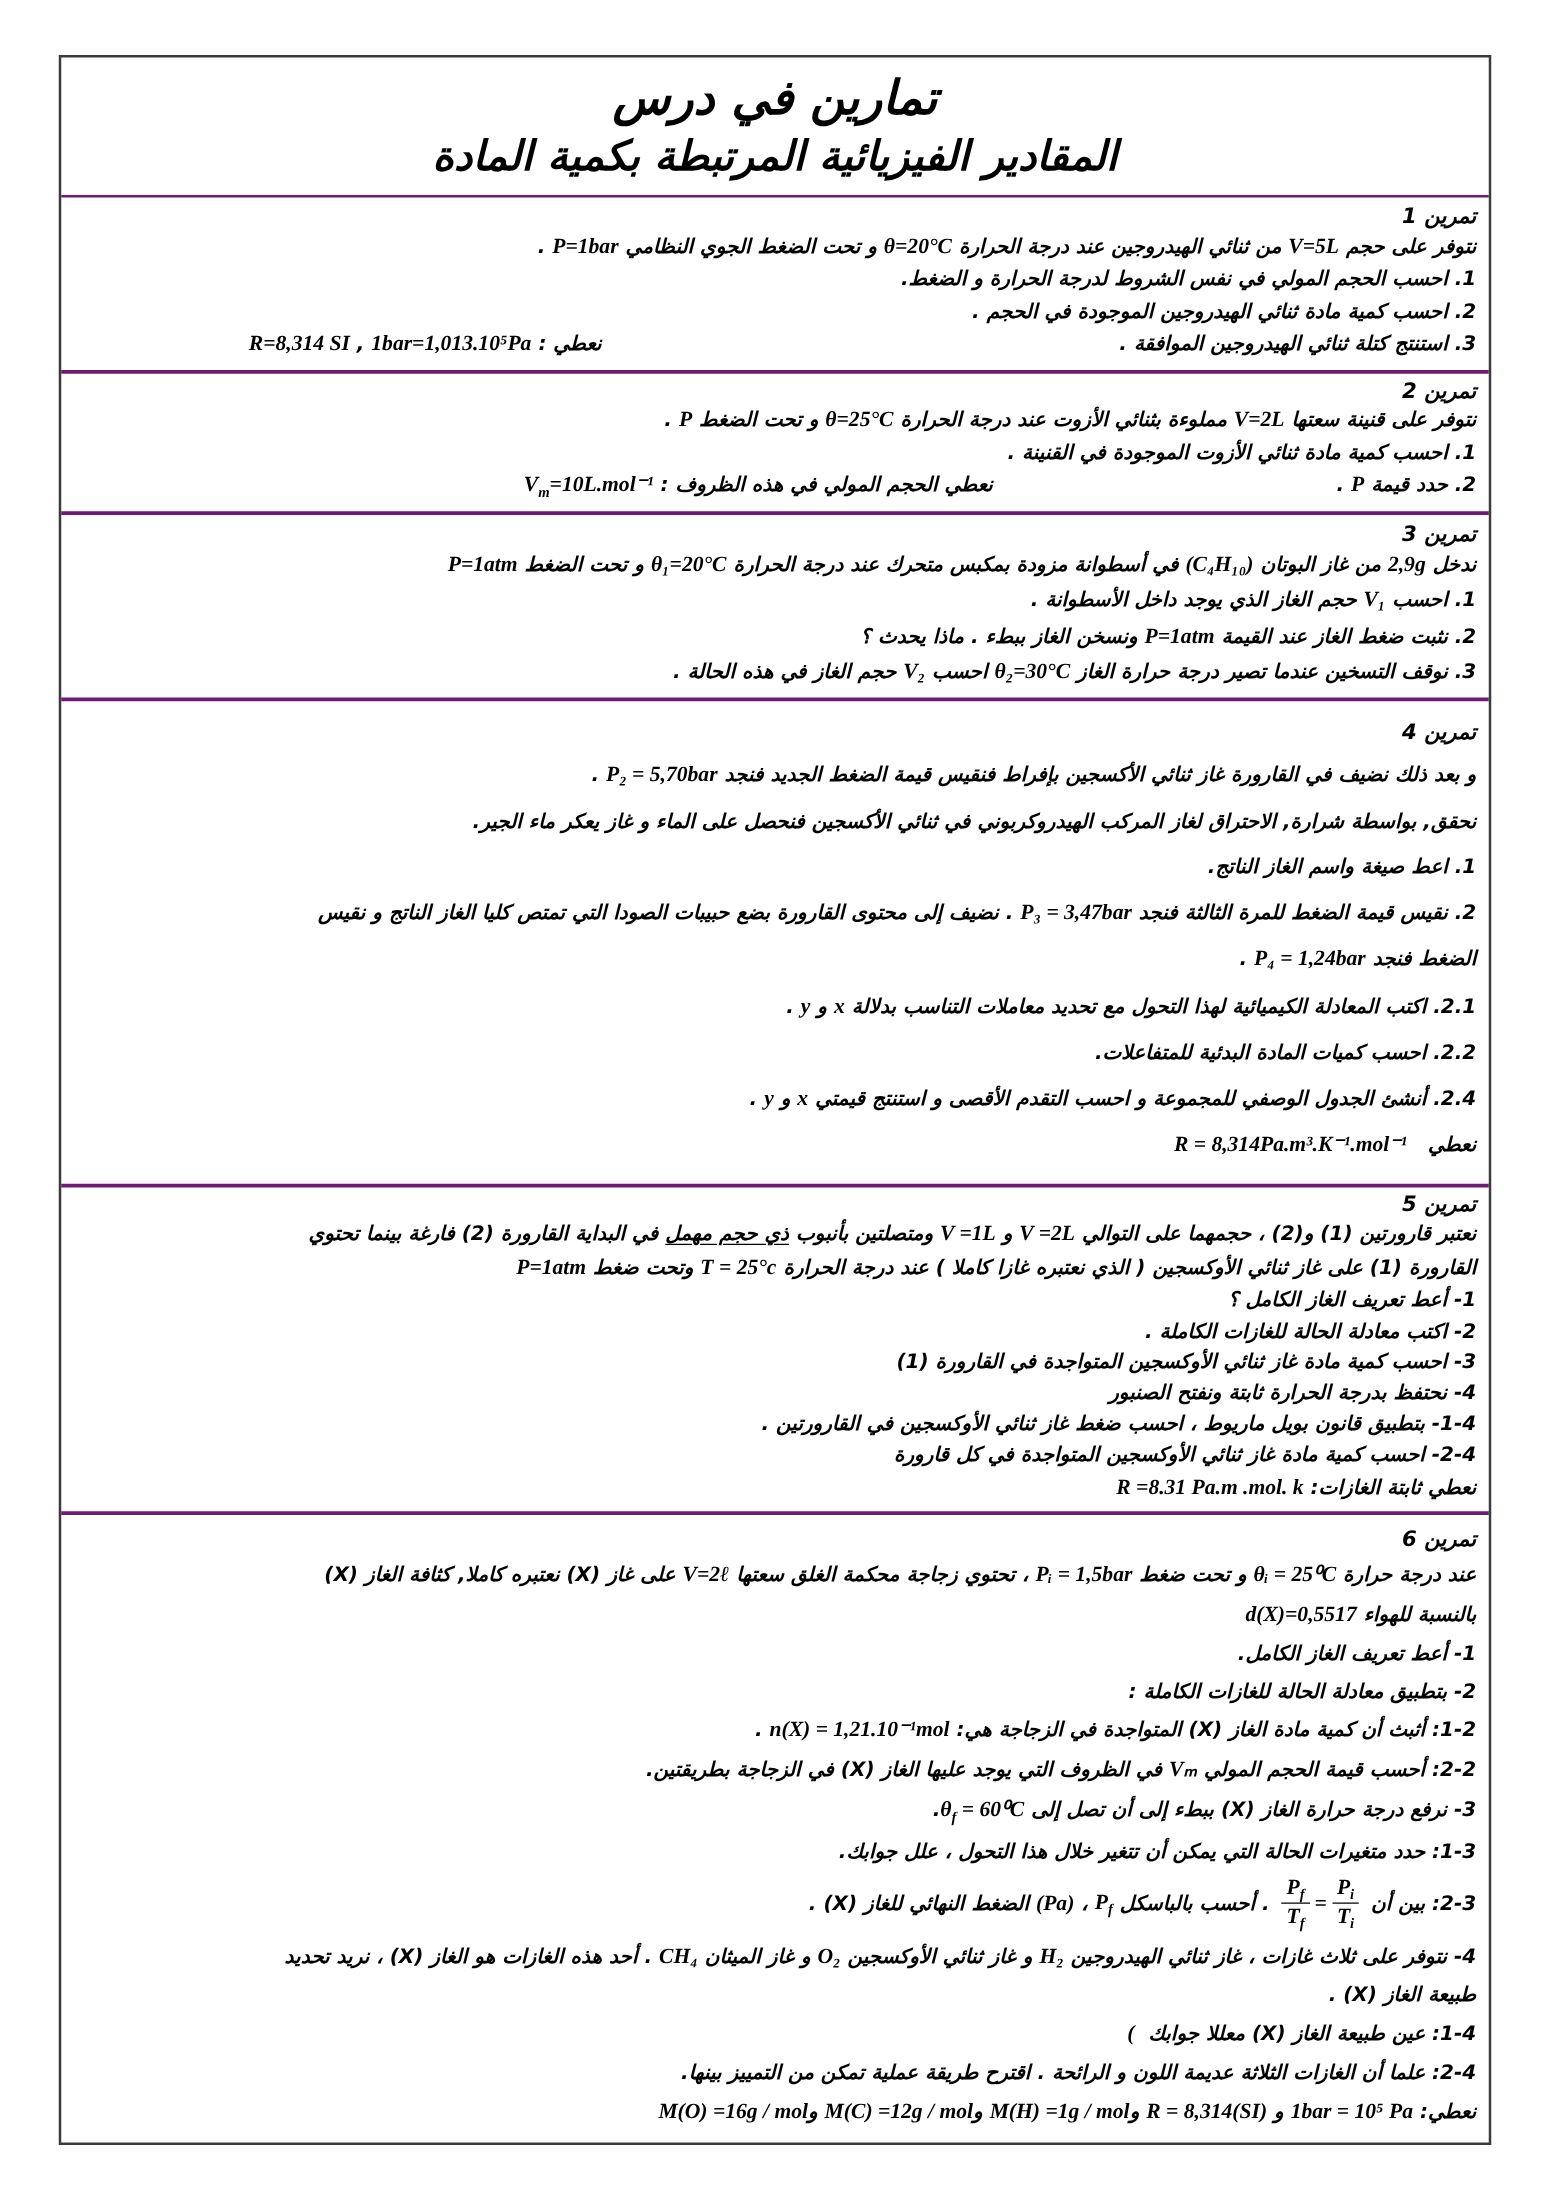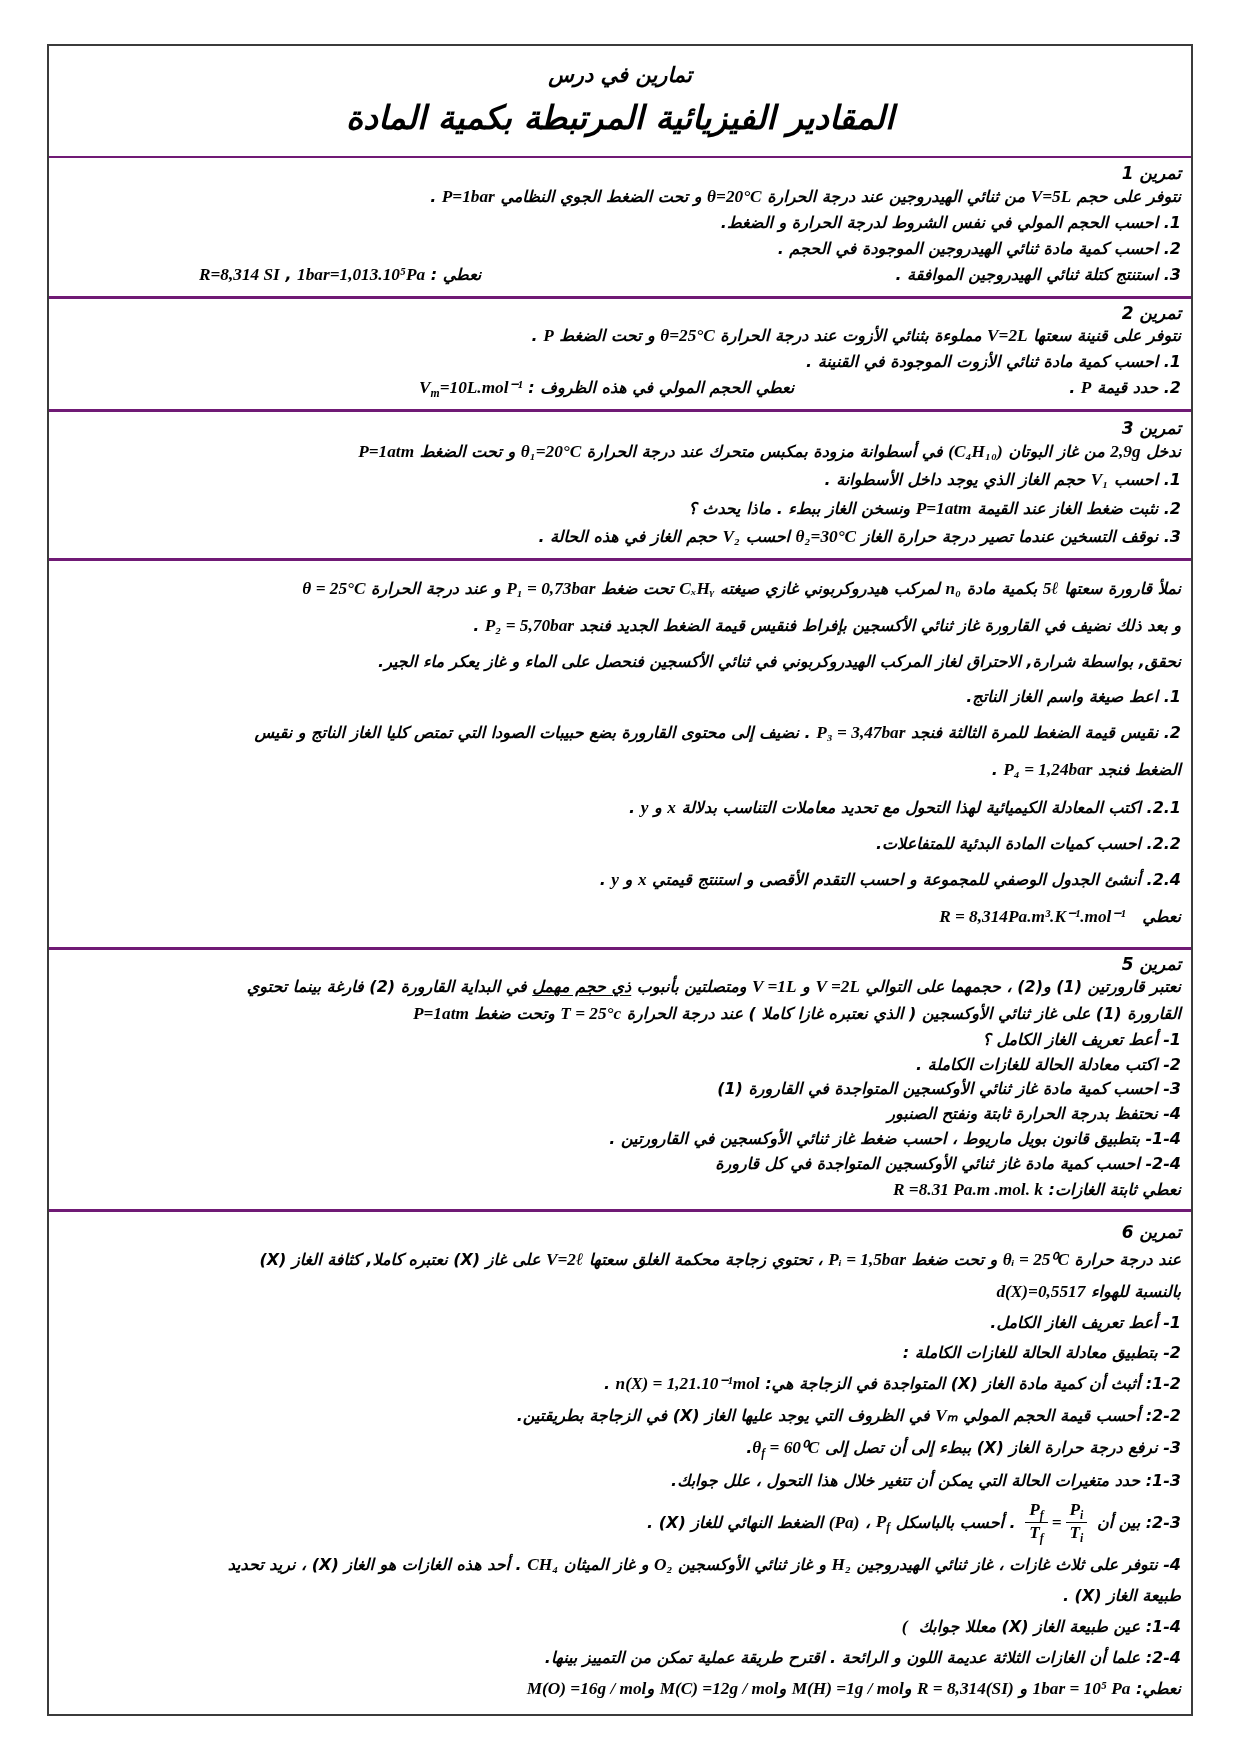--- a/index.html
+++ b/index.html
@@ -1,21 +1,21 @@
 <!DOCTYPE html>
 <html lang="ar" dir="rtl"><head>
 <meta charset="utf-8">
 <style>
   html,body{margin:0;padding:0;background:#ffffff;}
   body{width:1240px;height:1754px;overflow:hidden;color:#000;
        font-family:"DejaVu Sans",sans-serif;}
   .sheet{width:1142px;margin:44px auto 0 auto;border:2px solid #3b3b3b;direction:rtl;background:#fff;}
   .titlebox{min-height:96px;display:flex;flex-direction:column;justify-content:space-evenly;
             align-items:center;padding:6px 0 8px 0;}
-  .t1{font-size:21px;font-weight:bold;font-style:italic;letter-spacing:1px;}
+  .t1{font-size:38px;font-weight:bold;font-style:italic;letter-spacing:1px;}
   .t2{font-size:33px;font-weight:bold;font-style:italic;letter-spacing:1px;}
   .ex{border-top:3px solid #701a75;display:flex;flex-direction:column;
       justify-content:space-evenly;padding:4px 10px 6px 10px;overflow:hidden;}
   .ex[data-ex='1']{border-top-width:2px;min-height:128px;}
   .ex[data-ex='2']{min-height:99px;}
   .ex[data-ex='3']{min-height:136px;}
   .ex[data-ex='4']{min-height:376px;}
   .ex[data-ex='5']{min-height:240px;}
   .ex[data-ex='6']{min-height:492px;}
   .ex-head{font-size:17px;font-weight:bold;font-style:italic;}
@@ -63,21 +63,21 @@
         </div>
       </section>
       <section class="ex" data-ex="3">
         <div class="ex-head">تمرين 3</div>
         <div class="line">ندخل <span class="f">2,9g</span> من غاز البوتان <span class="f">(C₄H₁₀)</span> في أسطوانة مزودة بمكبس متحرك عند درجة الحرارة <span class="f">θ₁=20°C</span> و تحت الضغط <span class="f">P=1atm</span></div>
         <div class="line">1. احسب <span class="f">V₁</span> حجم الغاز الذي يوجد داخل الأسطوانة .</div>
         <div class="line">2. نثبت ضغط الغاز عند القيمة <span class="f">P=1atm</span> ونسخن الغاز ببطء . ماذا يحدث ؟</div>
         <div class="line">3. نوقف التسخين عندما تصير درجة حرارة الغاز <span class="f">θ₂=30°C</span> احسب <span class="f">V₂</span> حجم الغاز في هذه الحالة .</div>
       </section>
       <section class="ex" data-ex="4">
-        <div class="line">نملأ قارورة سعتها <span class="f">5ℓ</span> بكمية مادة <span class="f">n₀</span> لمركب هيدروكربوني غازي صيغته <span class="f">CₓHᵧ</span> تحت ضغط <span class="f">P₁ = 0,73bar</span> و عند درجة الحرارة <span class="f">θ = 25°C</span></div>
+        <div class="ex-head">تمرين 4</div>
         <div class="line c">و بعد ذلك نضيف في القارورة غاز ثنائي الأكسجين بإفراط فنقيس قيمة الضغط الجديد فنجد <span class="f">P₂ = 5,70bar</span> .</div>
         <div class="line">نحقق, بواسطة شرارة, الاحتراق لغاز المركب الهيدروكربوني في ثنائي الأكسجين فنحصل على الماء و غاز يعكر ماء الجير.</div>
         <div class="line">1. اعط صيغة واسم الغاز الناتج.</div>
         <div class="line">2. نقيس قيمة الضغط للمرة الثالثة فنجد <span class="f">P₃ = 3,47bar</span> . نضيف إلى محتوى القارورة بضع حبيبات الصودا التي تمتص كليا الغاز الناتج و نقيس</div>
         <div class="line c">الضغط فنجد <span class="f">P₄ = 1,24bar</span> .</div>
         <div class="line">2.1. اكتب المعادلة الكيميائية لهذا التحول مع تحديد معاملات التناسب بدلالة <span class="f">x</span> و <span class="f">y</span> .</div>
         <div class="line">2.2. احسب كميات المادة البدئية للمتفاعلات.</div>
         <div class="line">2.4. أنشئ الجدول الوصفي للمجموعة و احسب التقدم الأقصى و استنتج قيمتي <span class="f">x</span> و <span class="f">y</span> .</div>
         <div class="line c">نعطي&nbsp;&nbsp; <span class="f">R = 8,314Pa.m³.K⁻¹.mol⁻¹</span></div>
       </section>

